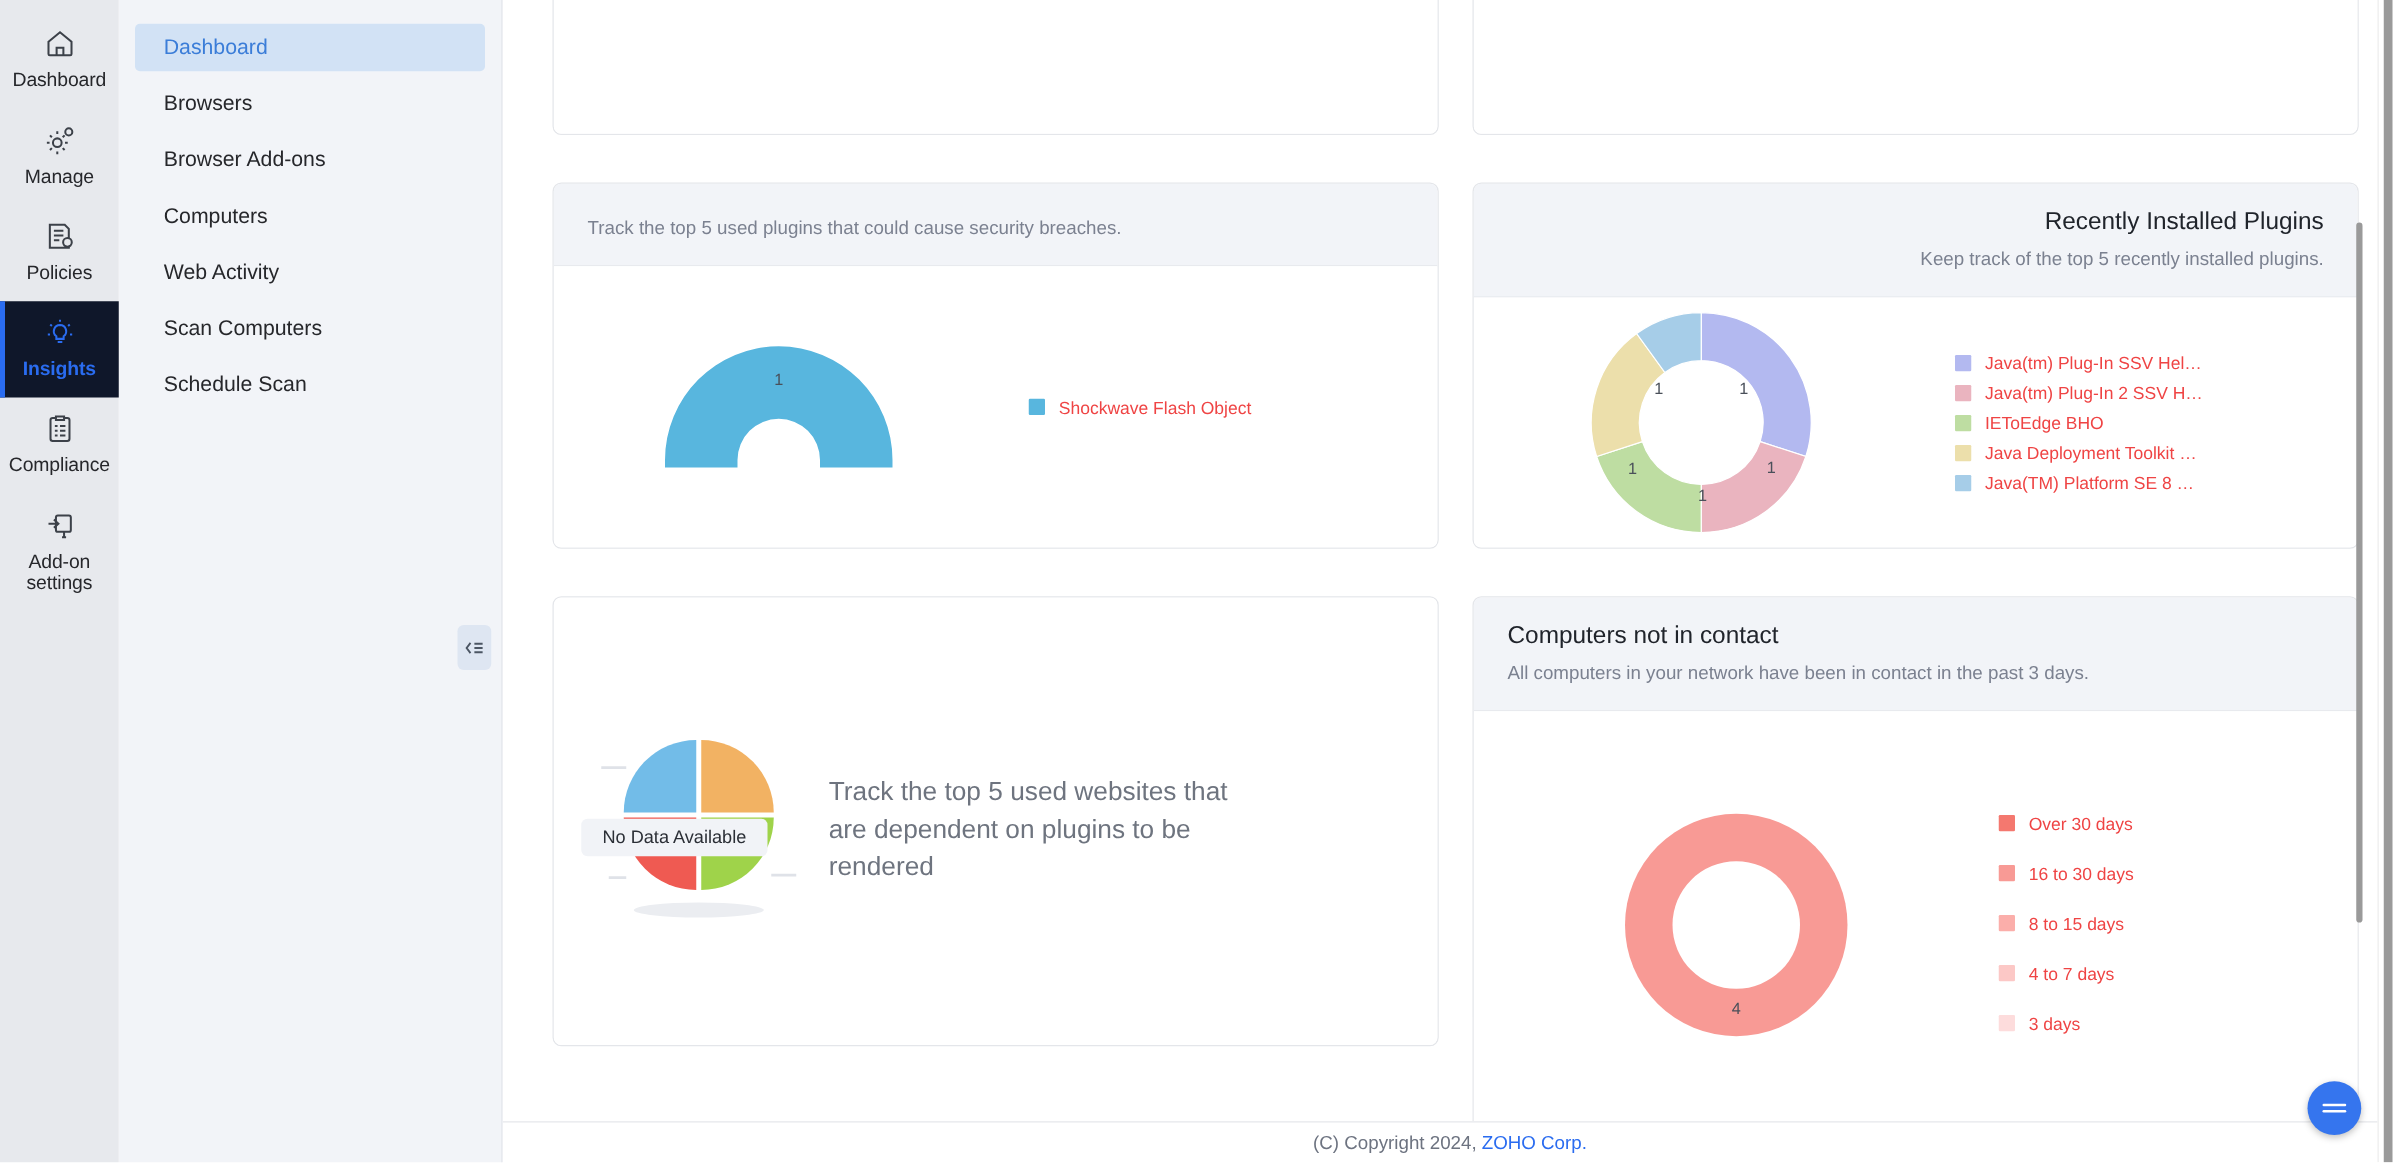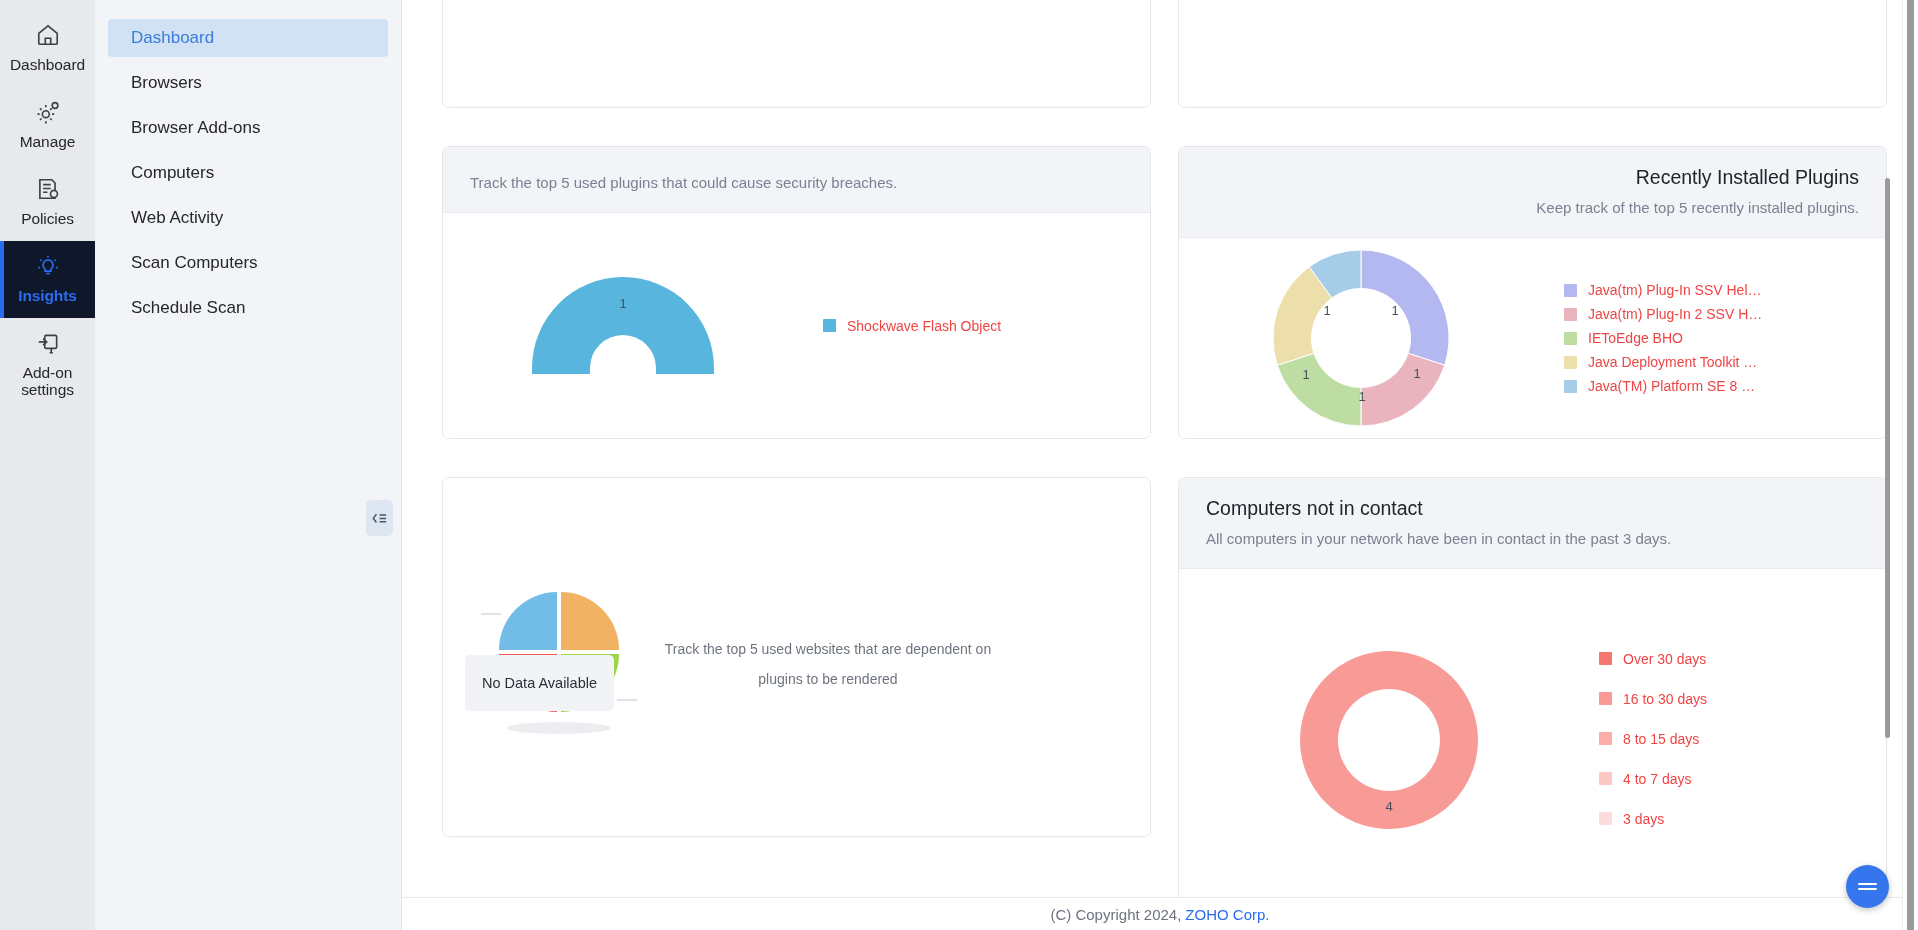--- a/index.html
+++ b/index.html
@@ -91,28 +91,28 @@
   .legend { display: flex; flex-direction: column; gap: 9px; }
   .leg-row { display: flex; align-items: center; gap: 11px; }
   .leg-sw { width: 13px; height: 13px; border-radius: 1px; flex: 0 0 13px; }
   .leg-tx { font-size: 14px; color: #ef4444; white-space: nowrap; }
 
   
   .nodata-card { position: relative; }
   .nodata-inner { display: flex; align-items: center; height: 100%; padding: 0 36px; gap: 24px; }
   .nodata-pie { position: relative; width: 160px; height: 170px; flex: 0 0 160px; }
   .nodata-pill {
-    position: absolute; left: -14px; top: 83px; padding: 20px 17px;
+    position: absolute; left: -14px; top: 83px; padding: 7px 17px;
     background: #f1f3f7; border-radius: 5px; font-size: 14.5px; color: #2b2f36;
     white-space: nowrap;
   }
   .nodata-txt { max-width: 330px; }
   .nodata-h { font-size: 20.5px; color: #20242b; line-height: 27px; }
   .nodata-p { font-size: 15.5px; color: #6e7embed; }
-  .nodata-p { font-size: 14px; color: #6e747f; line-height: 30px; margin-top: 14px; text-align: center; }
+  .nodata-p { font-size: 21px; color: #6e747f; line-height: 30px; margin-top: 14px; }
 
   
   .footer {
     position: absolute; left: 0; right: 0; bottom: 0; height: 33px;
     border-top: 1px solid #e6e8ec; background: #fff;
     display: flex; align-items: center; justify-content: center;
     font-size: 15px; color: #6d7380;
   }
   .footer a { color: #2a6cf0; text-decoration: none; margin-left: 4px; }
 
@@ -174,20 +174,28 @@
 
     <div class="rail-item active">
       <svg class="rail-ic" viewBox="0 0 24 24" fill="none" stroke="#2a6cf0" stroke-width="1.5">
         <path d="M12 6.5a4.6 4.6 0 0 0-2.7 8.3v1.9h5.4v-1.9A4.6 4.6 0 0 0 12 6.5z"></path>
         <path d="M10.3 19h3.4"></path>
         <path d="M12 2.5v1.6M4.8 6.1l1.2 1.1M19.2 6.1 18 7.2M3 13.5h1.6M19.4 13.5H21"></path>
       </svg>
       <span class="lbl">Insights</span>
     </div>
 
+    <div class="rail-item">
+      <svg class="rail-ic" viewBox="0 0 24 24" fill="none" stroke="#3c4149" stroke-width="1.5">
+        <rect x="5" y="4" width="14" height="17" rx="1.6"></rect>
+        <path d="M9 3h6v2.6H9z" fill="#e7e9ed"></path>
+        <path d="M8.2 10h2M12 10h4M8.2 13.5h2M12 13.5h4M8.2 17h2M12 17h4"></path>
+      </svg>
+      <span class="lbl">Compliance</span>
+    </div>
 
     <div class="rail-item">
       <svg class="rail-ic" viewBox="0 0 24 24" fill="none" stroke="#3c4149" stroke-width="1.5">
         <rect x="9" y="5" width="11" height="12" rx="1.4"></rect>
         <path d="M13.5 21h3M15 17v4"></path>
         <path d="M3.5 11h7M7.5 8 10.8 11 7.5 14"></path>
       </svg>
       <span class="lbl">Add-on settings</span>
     </div>
   </nav>

